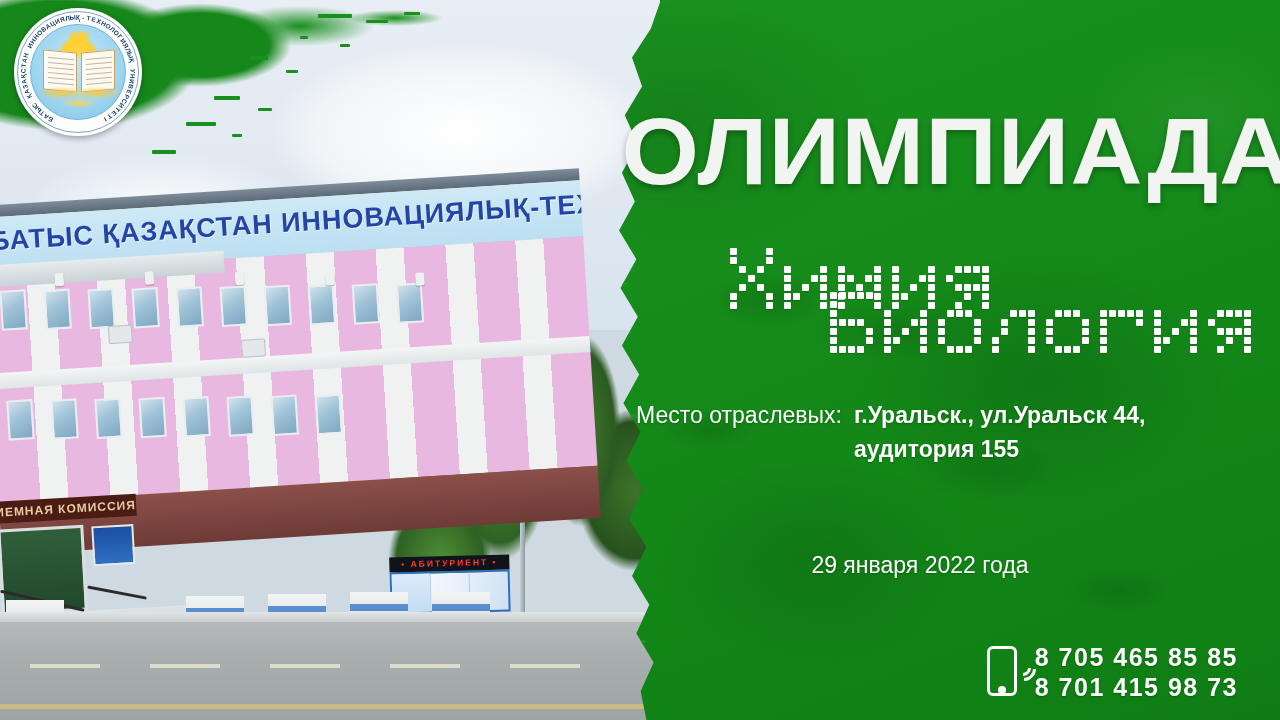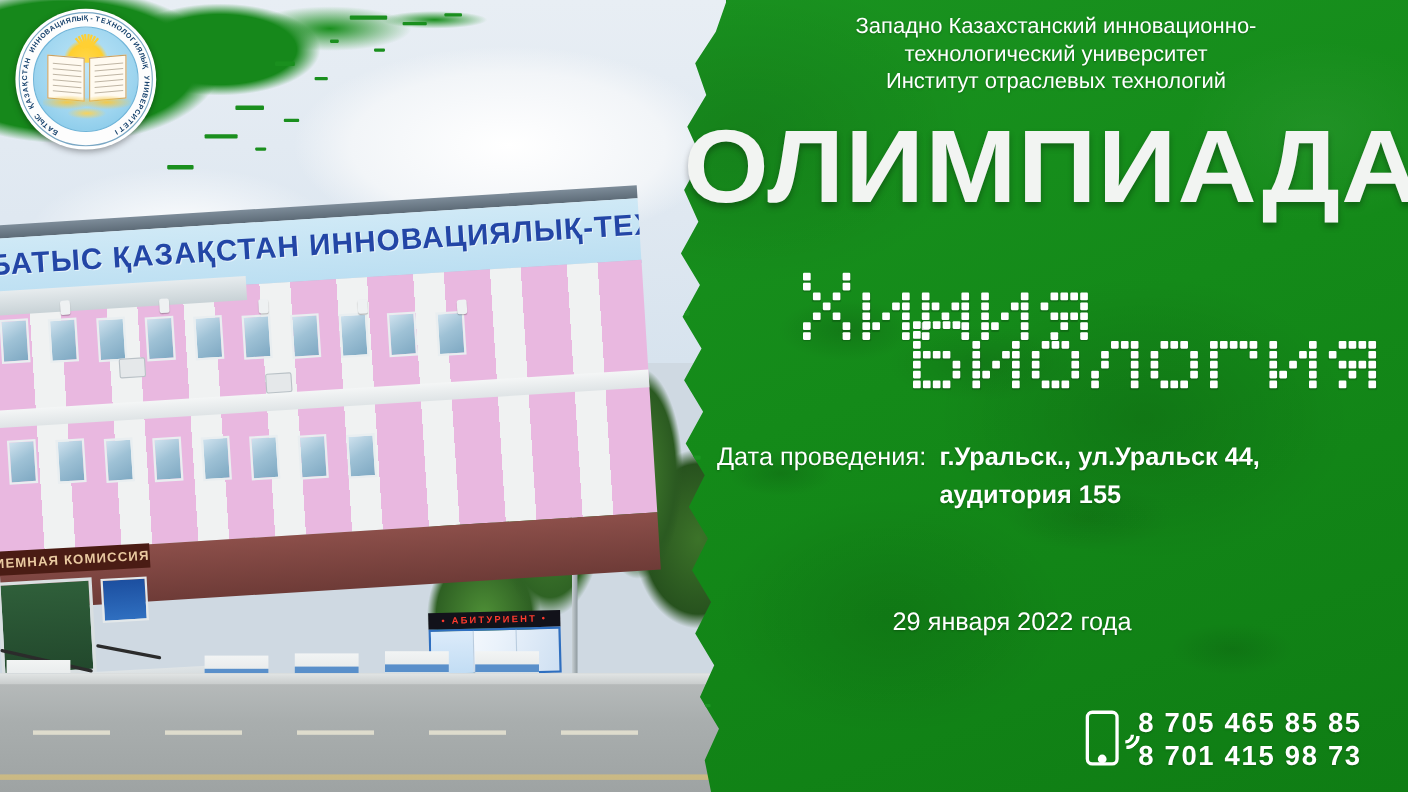--- a/index.html
+++ b/index.html
@@ -546,25 +546,20 @@
         <span style="transform: translate(49.1498px, 24.684px) rotate(116.667deg) translate(-50%, -50%);">Р</span>
         <span style="transform: translate(46.5293px, 29.3262px) rotate(122.222deg) translate(-50%, -50%);">С</span>
         <span style="transform: translate(43.4716px, 33.693px) rotate(127.778deg) translate(-50%, -50%);">И</span>
         <span style="transform: translate(40.0056px, 37.7433px) rotate(133.333deg) translate(-50%, -50%);">Т</span>
         <span style="transform: translate(36.1637px, 41.439px) rotate(138.889deg) translate(-50%, -50%);">Е</span>
         <span style="transform: translate(31.9821px, 44.7454px) rotate(144.444deg) translate(-50%, -50%);">Т</span>
         <span style="transform: translate(27.5px, 47.6314px) rotate(150deg) translate(-50%, -50%);">І</span>
       </div>
   </div>
 
-  <div class="head">
-    <div>Западно Казахстанский инновационно-</div>
-    <div>технологический университет</div>
-    <div>Институт отраслевых технологий</div>
-  </div>
 
   <div class="title">ОЛИМПИАДА</div>
 
   <div class="subjects">
     <div class="pixword" id="pix1" style="left: 30px; top: 0px;">
         <div class="px" style="left: 0px; top: 0px;"></div>
         <div class="px" style="left: 36px; top: 0px;"></div>
         <div class="px" style="left: 0px; top: 9px;"></div>
         <div class="px" style="left: 36px; top: 9px;"></div>
         <div class="px" style="left: 9px; top: 18px;"></div>
@@ -733,21 +728,21 @@
         <div class="px" style="left: 414px; top: 36px;"></div>
         <div class="px" style="left: 396px; top: 45px;"></div>
         <div class="px" style="left: 414px; top: 45px;"></div>
         <div class="px" style="left: 387px; top: 54px;"></div>
         <div class="px" style="left: 414px; top: 54px;"></div>
       </div>
   </div>
 
   <div class="details">
     <div class="drow">
-      <div class="dlabel">Дата проведения:</div>
+      <div class="dlabel">Место отраслевых:</div>
       <div class="dval">
         <span>г.Уральск., ул.Уральск 44,</span>
         <span class="l2">аудитория 155</span>
       </div>
     </div>
   </div>
 
   <div class="deadline">
     <div>29 января 2022 года</div>
   </div>

